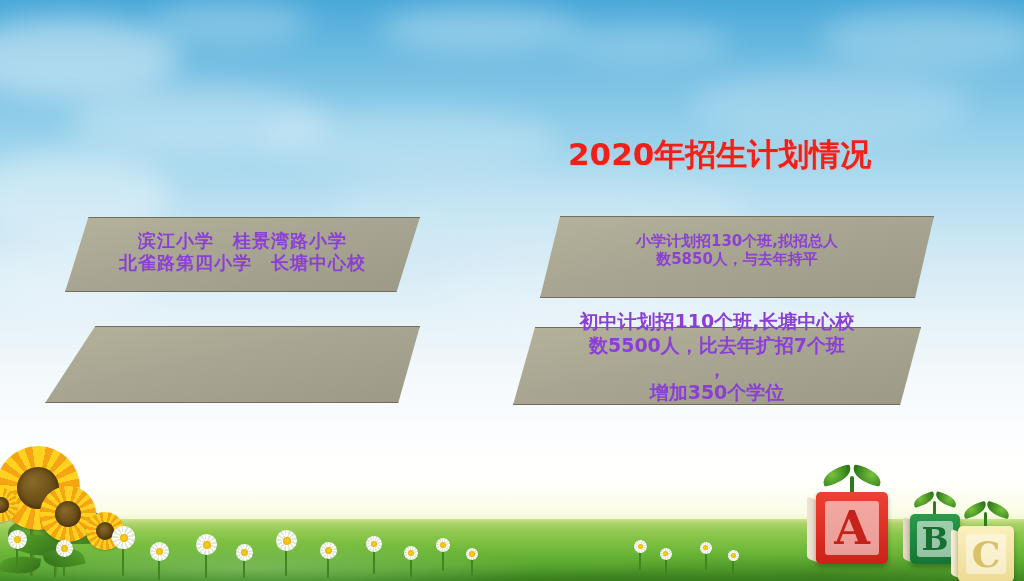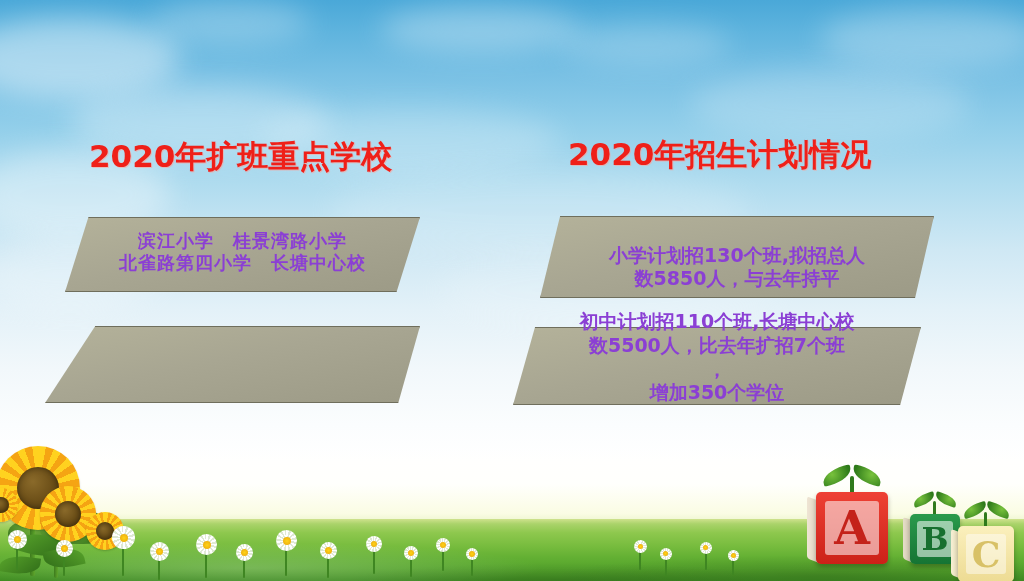--- a/index.html
+++ b/index.html
@@ -162,21 +162,21 @@
 
   
   #box-r1 {
     left: 540px; top: 216px; width: 394px; height: 82px;
     clip-path: polygon(5.1% 0%, 100% 0%, 95.2% 100%, 0% 100%);
     border: 0;
   }
   #box-r1 .edge { position:absolute; inset:0;
     clip-path: polygon(5.1% 0%, 100% 0%, 95.2% 100%, 0% 100%);
     box-shadow: inset 0 0 0 1px #6f6e5c; }
-  #box-r1 .ptext { top: 28px; font-size: 19px; }
+  #box-r1 .ptext { top: 16px; font-size: 15px; }
 
   #box-r2 {
     left: 513px; top: 327px; width: 408px; height: 78px;
     clip-path: polygon(5.4% 0%, 100% 0%, 94.9% 100%, 0% 100%);
     border: 0;
   }
   #box-r2 .edge { position:absolute; inset:0;
     clip-path: polygon(5.4% 0%, 100% 0%, 94.9% 100%, 0% 100%);
     box-shadow: inset 0 0 0 1px #6f6e5c; }
 
@@ -450,21 +450,20 @@
       <div class="sprout-leaf" style="left:28px;top:-22px;width:24px;height:12px;transform:rotate(16deg) scaleX(-1);"></div>
       <div class="blk-side" style="left:-7px;top:5px;width:11px;height:46px;background:linear-gradient(to right,#f6efd4,#e3d8ae);transform:skewY(22deg);"></div>
       <div class="blk-face" style="width:56px;height:56px;background:linear-gradient(to bottom,#fbf0bd,#eddb93);">
         <div class="blk-inner" style="left:8px;top:8px;width:40px;height:40px;background:rgba(255,255,255,.45);"></div>
         <div class="blk-letter" style="font-size:36px;color:#d8c167;">C</div>
       </div>
     </div>
   </div>
 
 
-  <div class="sec-head left">2020年扩班重点学校</div>
   <div class="sec-head right">2020年招生计划情况</div>
 
   <div class="para" id="box-l1">
     <div class="edge"></div>
     <div class="ptext">滨江小学　桂景湾路小学
 北雀路第四小学　长塘中心校</div>
   </div>
 
   <div class="para" id="box-l2">
     <div class="edge"></div>

